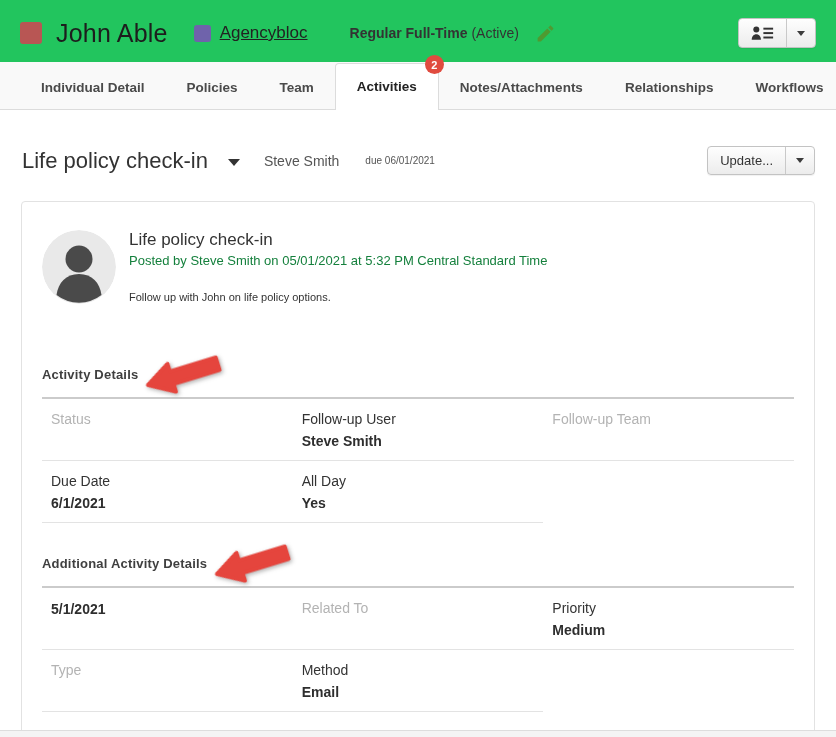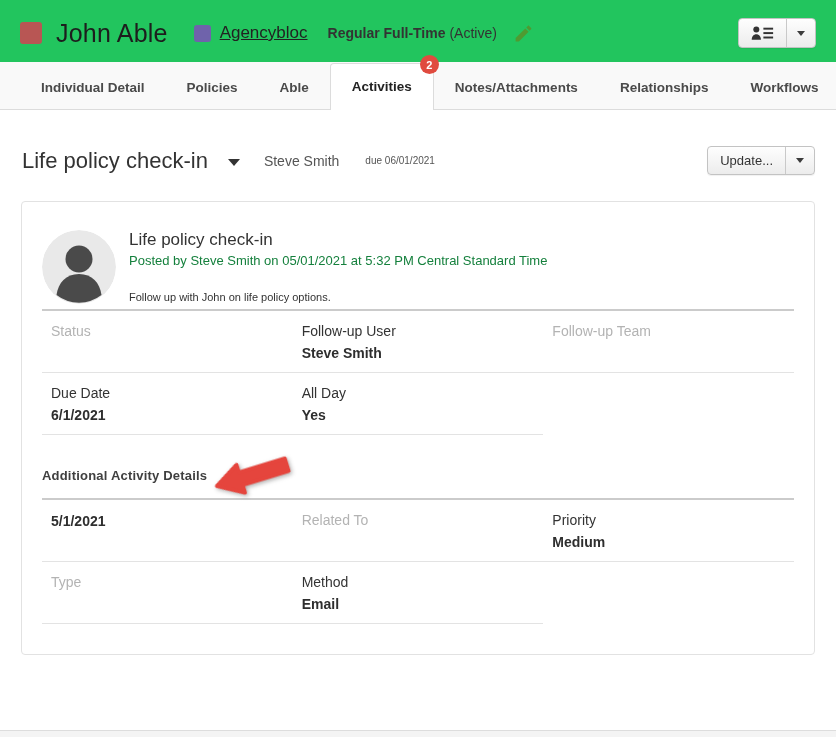--- a/index.html
+++ b/index.html
@@ -5,21 +5,21 @@
   * { margin:0; padding:0; box-sizing:border-box; }
   html,body { width:836px; height:737px; background:#fff; overflow:hidden;
               font-family:"Liberation Sans","DejaVu Sans",sans-serif; color:#333; position:relative; }
 
   
   .header { display:flex; align-items:center; padding:15px 20px 11px 20px; height:62px; background:#22c55e; }
   .entity-swatch { width:22px; height:22px; border-radius:3px; background:#b85654; margin-right:14px; flex:none; }
   .entity-name { font-size:25px; color:#1d1d1d; margin-right:26px; letter-spacing:.2px; }
   .org-swatch { width:17px; height:17px; border-radius:3px; background:#6f63ab; margin-right:9px; flex:none; }
   .org-link { font-size:17px; color:#222; text-decoration:underline; margin-right:20px; cursor:pointer; }
-  .employment { font-size:14px; color:#333; margin-right:16px; }
+  .employment { font-size:14px; color:#333; margin-right:16px;margin-left:22px; }
   .employment b { font-weight:700; }
   .pencil { width:21px; height:21px; cursor:pointer; }
   .header-spacer { flex:1; }
 
   .split-btn { display:inline-flex; align-items:stretch; border:1px solid #c3c3c3; border-radius:4px;
                background:linear-gradient(#fefefe,#ececec); box-shadow:0 1px 1px rgba(0,0,0,.06); cursor:pointer; }
   .split-main { display:flex; align-items:center; padding:6px 12px; border-right:1px solid #c9c9c9; }
   .split-caret-seg { display:flex; align-items:center; padding:6px 10px; }
   .caret-down { width:0; height:0; border-left:4px solid transparent; border-right:4px solid transparent; border-top:5px solid #3c3c3c; }
   .update-label { font-size:13px; color:#333; }
@@ -98,21 +98,21 @@
     </div>
     <div class="split-caret-seg">
       <div class="caret-down"></div>
     </div>
   </div>
 </div>
 
 <div class="tabbar">
   <div class="tab">Individual Detail</div>
   <div class="tab">Policies</div>
-  <div class="tab">Able</div>
+  <div class="tab">Team</div>
   <div class="tab active">
     <span>Activities</span>
     <span class="tab-badge">2</span>
   </div>
   <div class="tab">Notes/Attachments</div>
   <div class="tab">Relationships</div>
   <div class="tab">Workflows</div>
 
 </div>
 
@@ -142,20 +142,26 @@
         <path d="M37 44 c-13 0 -21 9 -22.5 21 a37 37 0 0 0 45 0 C58 53 50 44 37 44 z" fill="#4a4a4a"></path>
       </svg>
     </div>
     <div>
       <div class="activity-title">Life policy check-in</div>
       <div class="posted-line">Posted by Steve Smith on 05/01/2021 at 5:32 PM Central Standard Time</div>
       <div class="activity-desc">Follow up with John on life policy options.</div>
     </div>
   </div>
 
+  <div class="section-heading-row">
+    <div class="section-heading">Activity Details</div>
+    <svg class="anno-arrow" viewBox="0 0 100 44">
+      <polygon points="3,22 34,4 34,14 94,14 94,30 34,30 34,40" fill="#e5453d" stroke="#e5453d" stroke-width="5" stroke-linejoin="round"></polygon>
+    </svg>
+  </div>
   <div class="heading-divider"></div>
 
   <div class="grid-row">
     <div class="cell">
       <div class="cell-label muted">Status</div>
       <div class="cell-value"></div>
     </div>
     <div class="cell">
       <div class="cell-label">Follow-up User</div>
       <div class="cell-value">Steve Smith</div>

